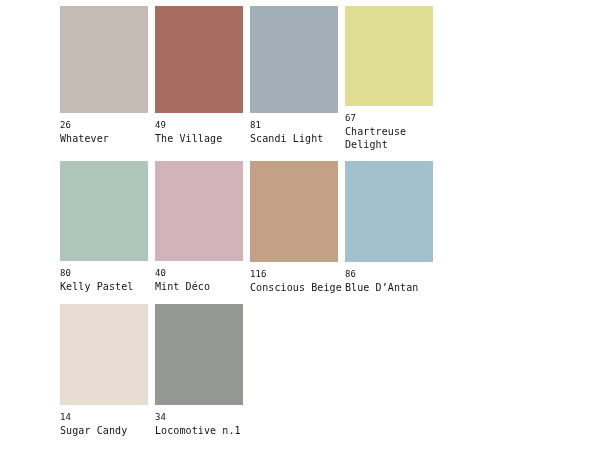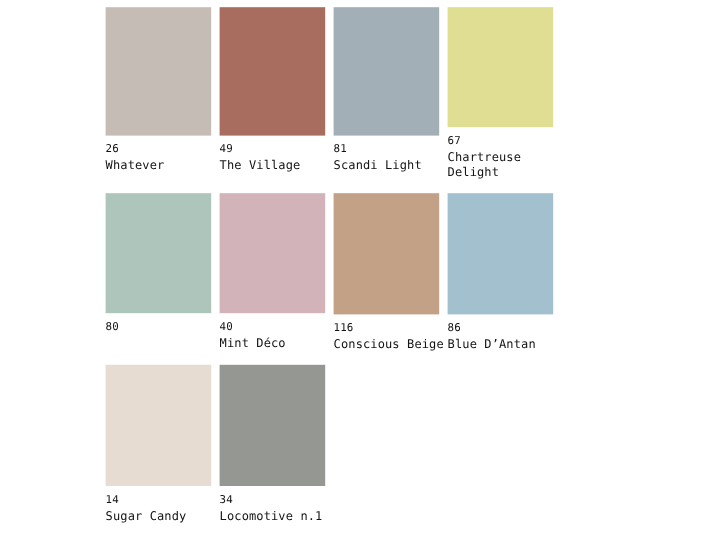--- a/index.html
+++ b/index.html
@@ -23,21 +23,21 @@
     background: #ffffff;
     box-sizing: border-box;
     padding: 6px 0 0 0;
   }
   .swatch-grid {
     display: grid;
     grid-template-columns: repeat(4, 88px);
     grid-template-rows: repeat(3, auto);
     column-gap: 7px;
     row-gap: 10px;
-    margin-left: 88px;
+    margin-left: 60px;
     margin-top: 0;
   }
   .swatch-cell {
     width: 88px;
     display: flex;
     flex-direction: column;
     align-items: flex-start;
   }
   .swatch-chip {
     width: 88px;
@@ -88,20 +88,21 @@
     </div>
 
     <div class="swatch-cell row-2">
       <span class="swatch-chip" style="background-color: rgb(223, 222, 146);"></span>
       <span class="swatch-code">67</span>
       <span class="swatch-name">Chartreuse Delight</span>
     </div>
     <div class="swatch-cell row-2">
       <span class="swatch-chip" style="background-color: rgb(174, 197, 188);"></span>
       <span class="swatch-code">80</span>
+      <span class="swatch-name">Kelly Pastel</span>
     </div>
     <div class="swatch-cell row-2">
       <span class="swatch-chip" style="background-color: rgb(210, 179, 185);"></span>
       <span class="swatch-code">40</span>
       <span class="swatch-name">Mint Déco</span>
     </div>
 
     <div class="swatch-cell row-3">
       <span class="swatch-chip" style="background-color: rgb(194, 161, 134);"></span>
       <span class="swatch-code">116</span>

